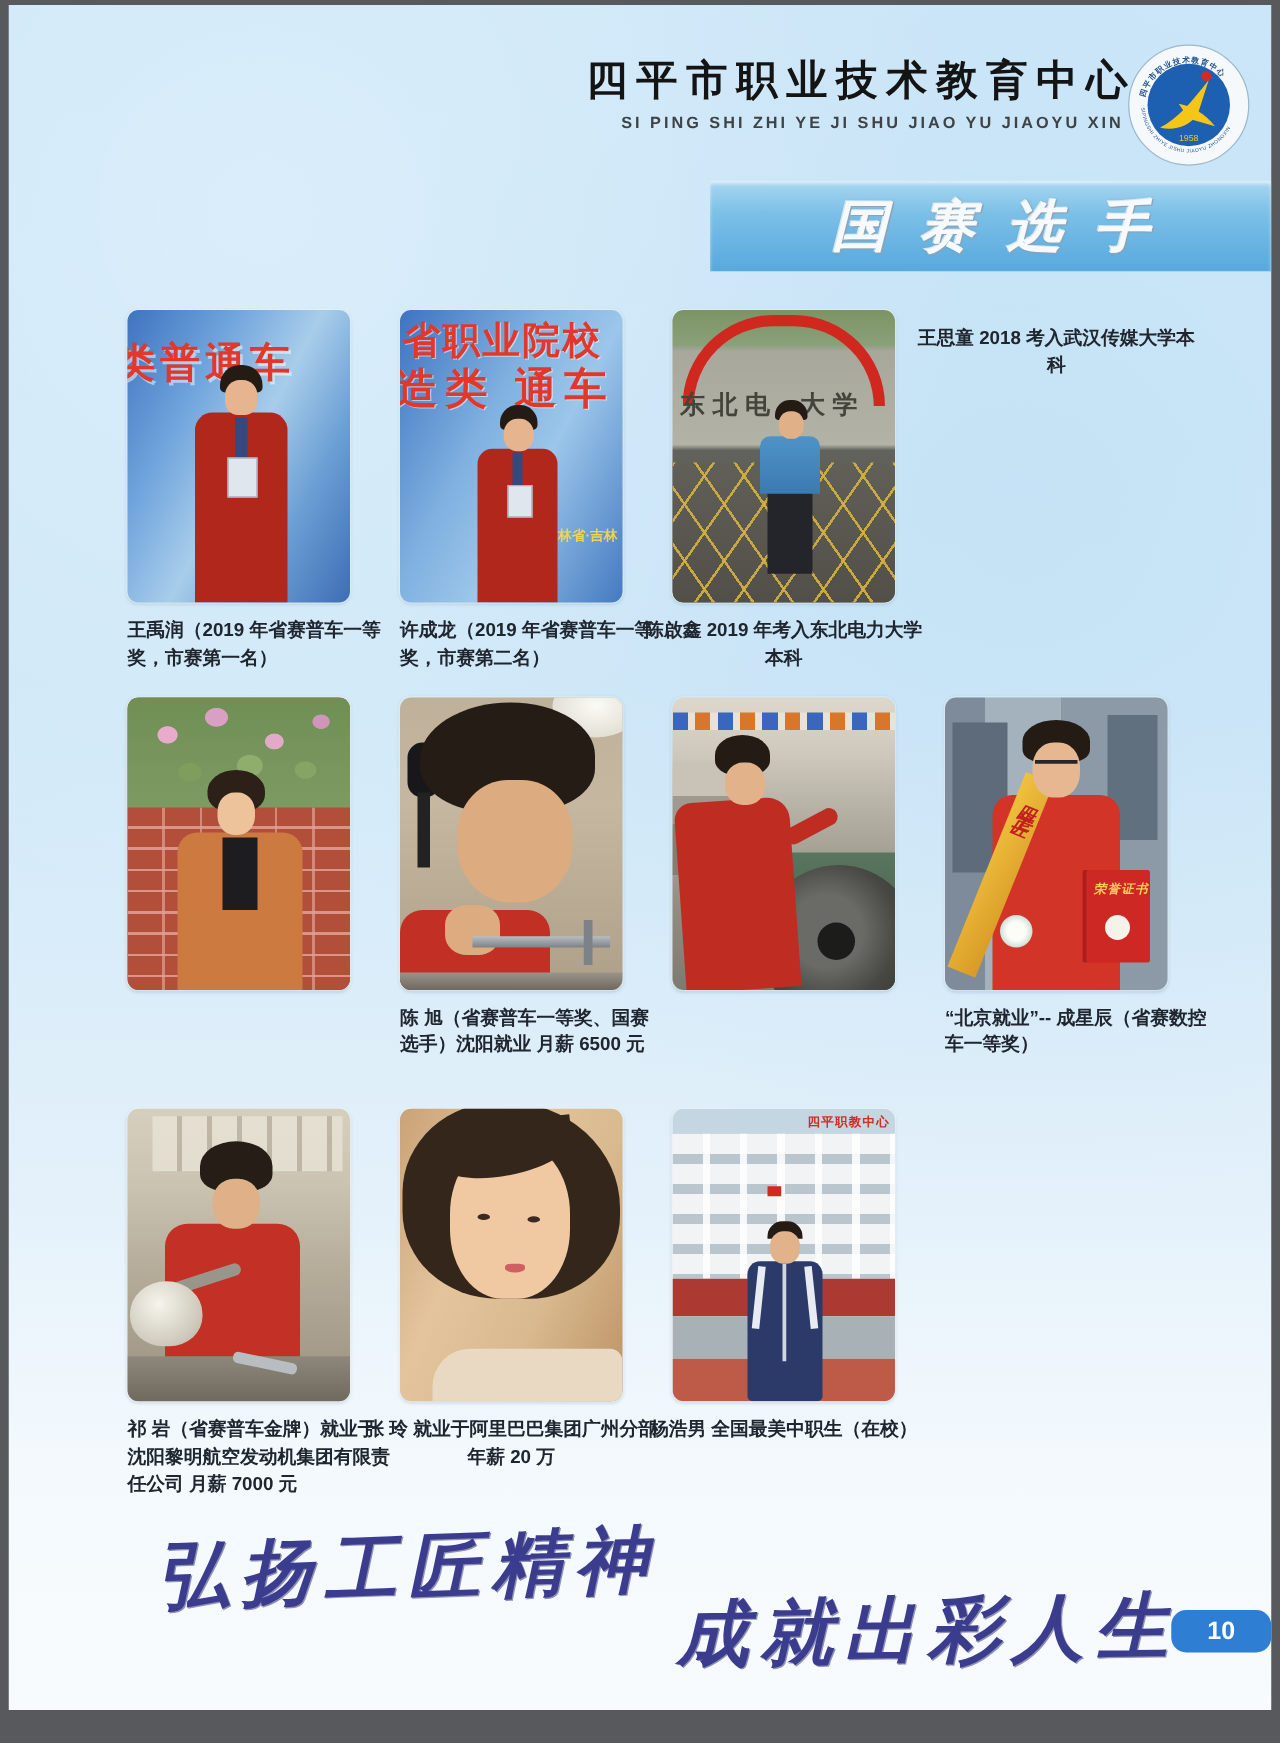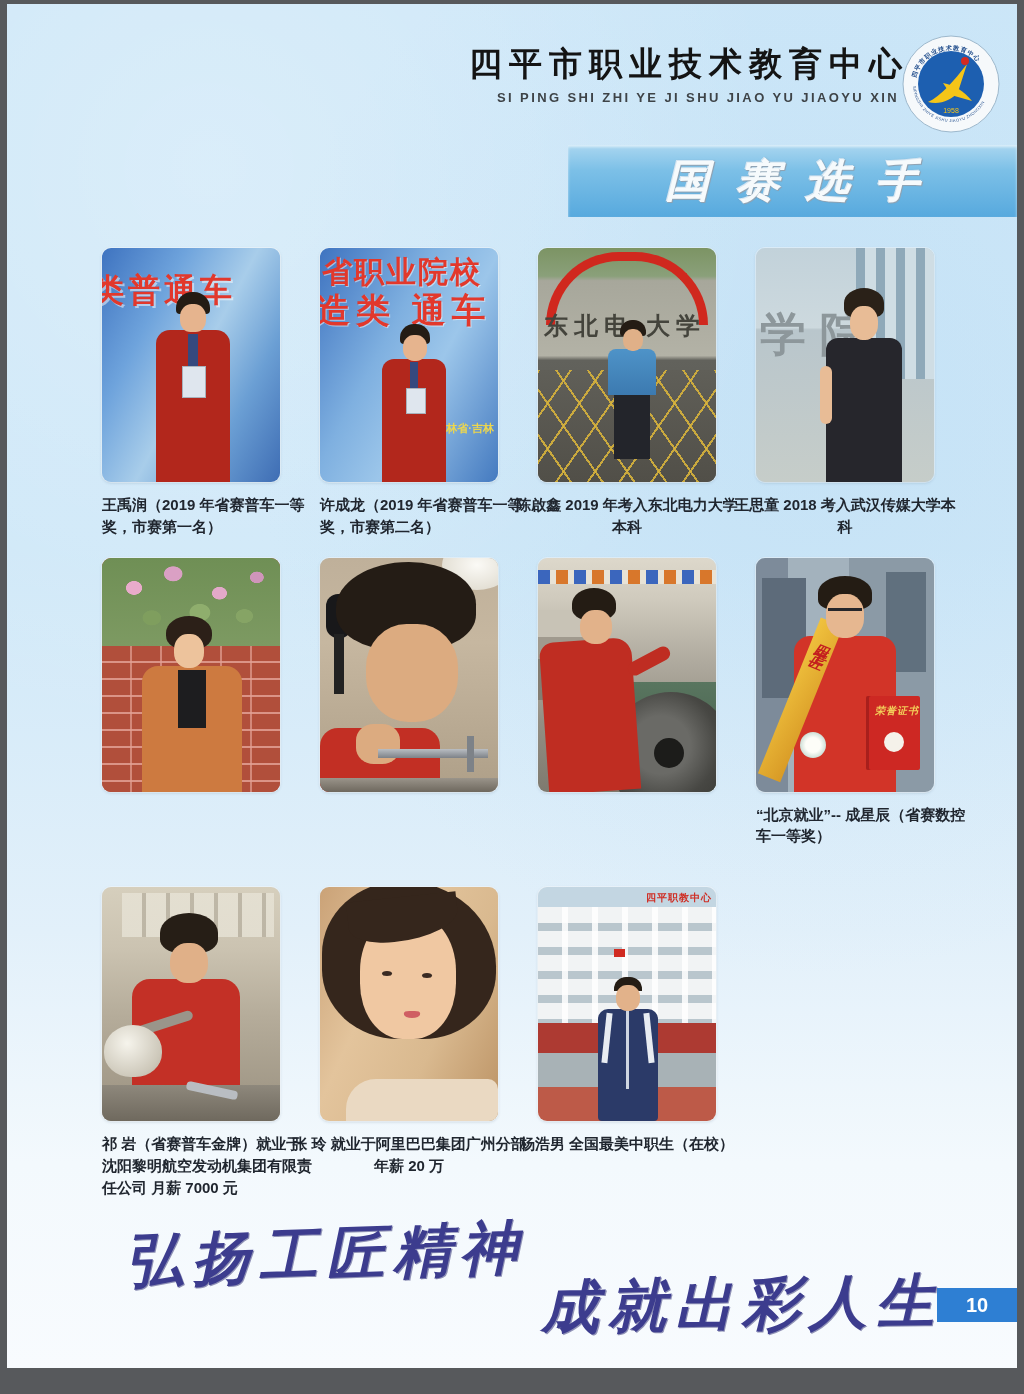--- a/index.html
+++ b/index.html
@@ -61,21 +61,21 @@
   .p2 .hair{top:76px;left:80px;width:30px;height:20px;background:#241c14;border-radius:14px 14px 4px 4px;}
   .p2 .head{top:87px;left:83px;width:24px;height:26px;background:#e6b48e;border-radius:45%;}
   .p2 .torso{top:111px;left:62px;width:64px;height:123px;background:#b2271c;border-radius:12px 12px 0 0;}
   .p2 .lan{top:114px;left:90px;width:8px;height:28px;background:#35497e;}
   .p2 .badge{top:140px;left:86px;width:18px;height:24px;background:#dfe6ee;border:1px solid #a8b2bc;}
 
   
   .p3{background:linear-gradient(180deg,#7c9464 0%,#8aa07a 12%,#a7a79b 14%,#b3b2a6 46%,#62625c 48%,#55554f 100%);}
   .p3 .arch{top:4px;left:8px;right:8px;height:64px;border:9px solid #d0281e;border-bottom:none;
       border-radius:90px 90px 0 0;}
-  .p3 .t1{top:62px;left:6px;font-family:Liberation Serif, serif;font-weight:bold;font-size:24px;
+  .p3 .t1{top:62px;left:6px;font-family:Liberation Mono, monospace;font-weight:bold;font-size:20px;
       color:#44443c;letter-spacing:6px;}
   .p3 .pave{bottom:0;left:0;right:0;height:112px;background:
       repeating-linear-gradient(55deg,rgba(214,178,60,.9) 0 2px,transparent 2px 26px),
       repeating-linear-gradient(-55deg,rgba(214,178,60,.9) 0 2px,transparent 2px 26px),
       linear-gradient(180deg,#605f58,#514f48);}
   .p3 .hair{top:72px;left:82px;width:26px;height:16px;background:#241c14;border-radius:12px 12px 3px 3px;}
   .p3 .head{top:81px;left:85px;width:20px;height:22px;background:#e0b088;border-radius:45%;}
   .p3 .torso{top:101px;left:70px;width:48px;height:46px;background:linear-gradient(180deg,#4e93c8,#3c7ab0);
       border-radius:8px 8px 0 0;}
   .p3 .pants{top:145px;left:76px;width:36px;height:66px;background:#23252b;}
@@ -215,21 +215,21 @@
   .p12 .st1{top:126px;left:66px;width:6px;height:50px;background:#e8ecf2;transform:rotate(6deg);}
   .p12 .st2{top:126px;left:108px;width:6px;height:50px;background:#e8ecf2;transform:rotate(-6deg);}
 
   
   .slogan{position:absolute;font-family:"DejaVu Serif",serif;font-style:italic;font-weight:bold;
       font-size:58px;letter-spacing:9px;color:#3c3c8e;white-space:nowrap;
       text-shadow:1px 1px 0 rgba(40,40,110,.5);}
   .slogan1{left:118px;top:1212px;transform:rotate(-2deg);}
   .slogan2{left:534px;top:1262px;transform:rotate(-1deg);}
   .pagenum{position:absolute;right:0;top:1284px;width:80px;height:34px;background:#2e7fd3;
-      color:#fff;font-size:20px;font-weight:bold;display:flex;align-items:center;justify-content:center;}
+      color:#fff;font-size:20px;font-weight:bold;display:flex;align-items:center;justify-content:center;border-radius:12px;}
 </style>
 </head>
 <body>
 
 <div class="page">
 
   <div class="school-name">四平市职业技术教育中心</div>
   <div class="school-pinyin">SI PING SHI ZHI YE JI SHU JIAO YU JIAOYU XIN</div>
   <svg class="logo" viewBox="0 0 100 100">
     <defs>
@@ -287,28 +287,20 @@
           <span class="ph-txt t1">东北电 大学</span>
           <i class="pave"></i>
             <i class="pants"></i>
             <i class="torso"></i>
             <i class="hair"></i>
             <i class="head"></i>
         </div>
         <figcaption class="caption cap-center">陈啟鑫 2019 年考入东北电力大学本科</figcaption>
       </figure>
       <figure class="cell">
-        <div class="photo p4">
-          <i class="b1"></i>
-          <span class="ph-txt t1">学院</span>
-          <i class="torso"></i>
-            <i class="a1"></i>
-            <i class="hair"></i>
-            <i class="head"></i>
-        </div>
         <figcaption class="caption cap-center">王思童 2018 考入武汉传媒大学本科</figcaption>
       </figure>
     </div>
 
     <div class="g-row r2">
       <figure class="cell">
         <div class="photo p5">
           <i class="brick"></i>
             <i class="fl"></i>
             <i class="torso"></i>
@@ -323,20 +315,21 @@
             <i class="knob"></i>
             <i class="stem"></i>
             <i class="hair"></i>
             <i class="head"></i>
           <i class="torso"></i>
             <i class="base"></i>
             <i class="hand"></i>
             <i class="cal"></i>
             <i class="jaw"></i>
         </div>
+        <figcaption class="caption">陈 旭（省赛普车一等奖、国赛选手）沈阳就业 月薪 6500 元</figcaption>
       </figure>
       <figure class="cell">
         <div class="photo p7">
           <i class="bunt"></i>
             <i class="mach"></i>
             <i class="green"></i>
             <i class="chuck"></i>
             <i class="hole"></i>
           <i class="torso"></i>
             <i class="arm"></i>

